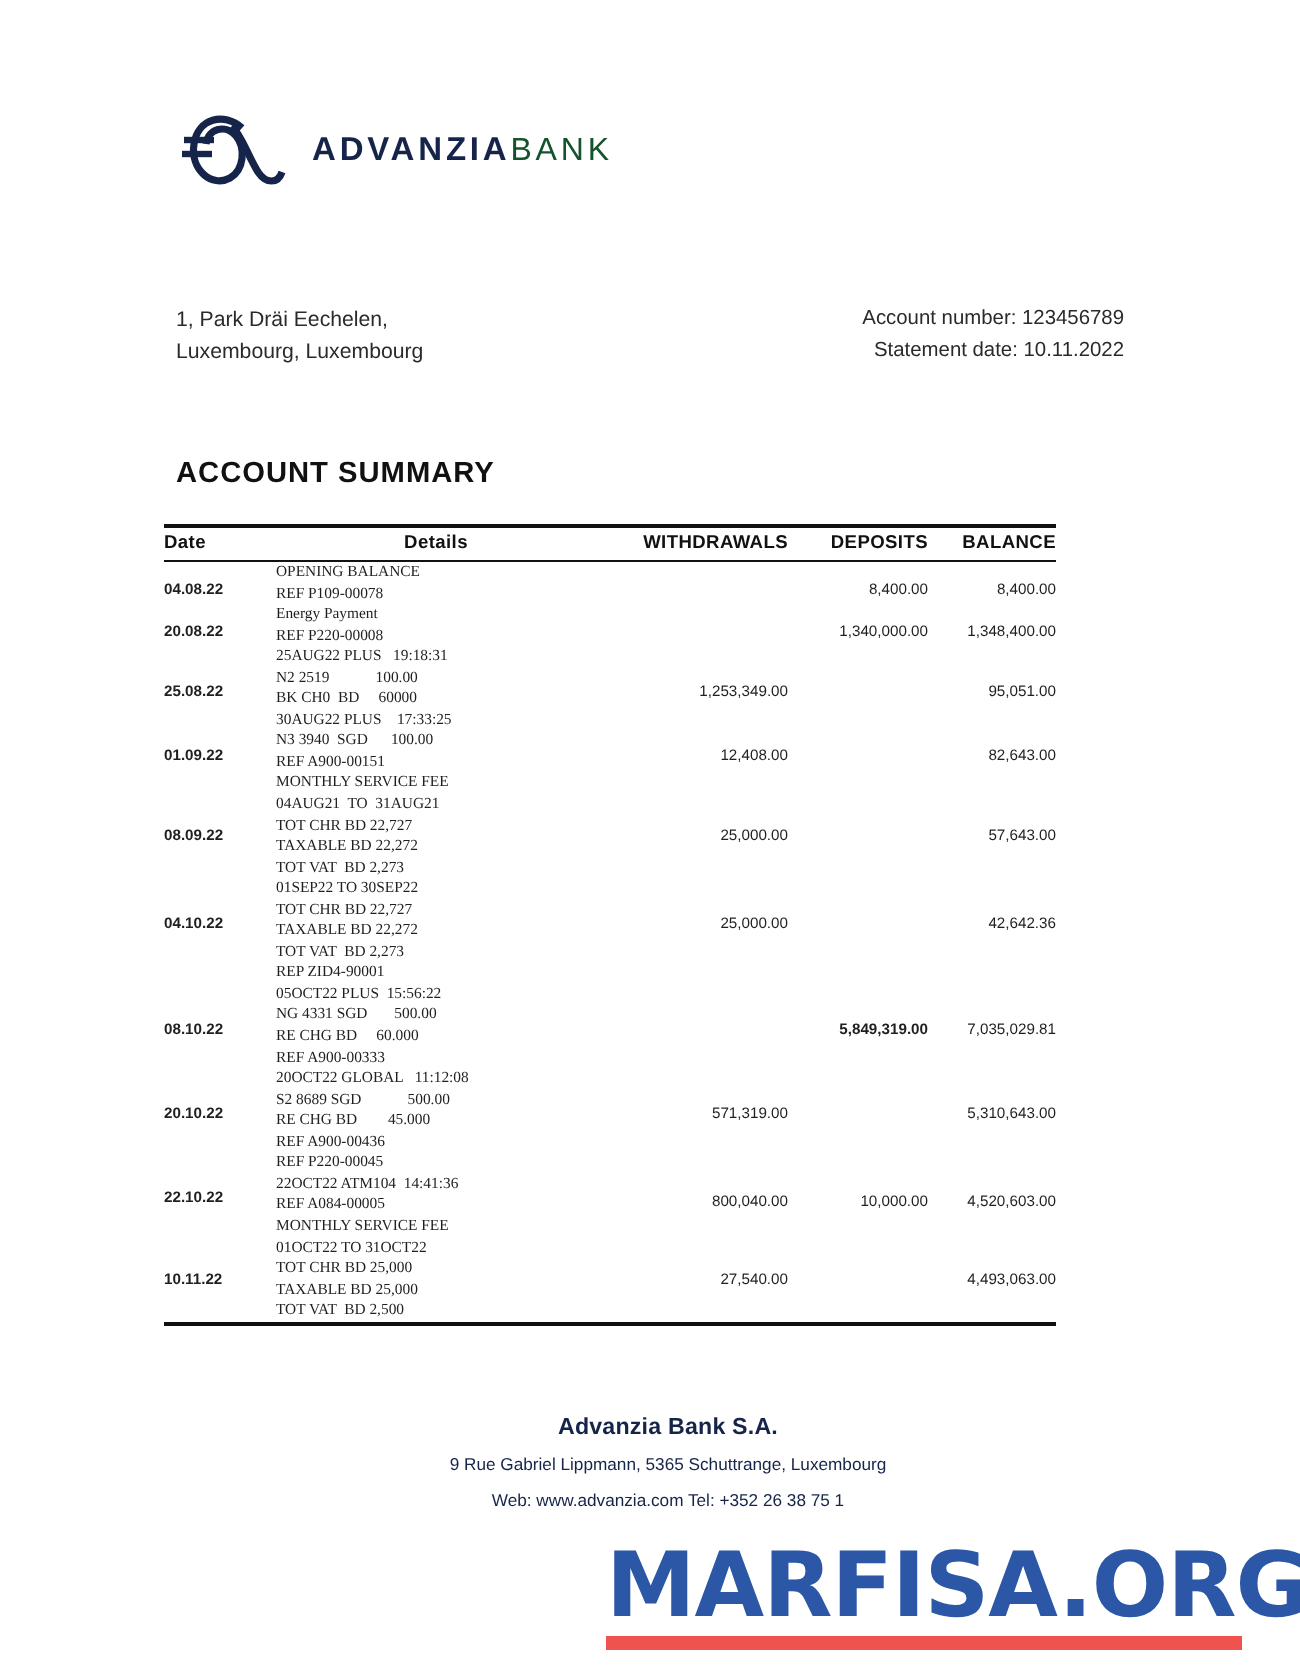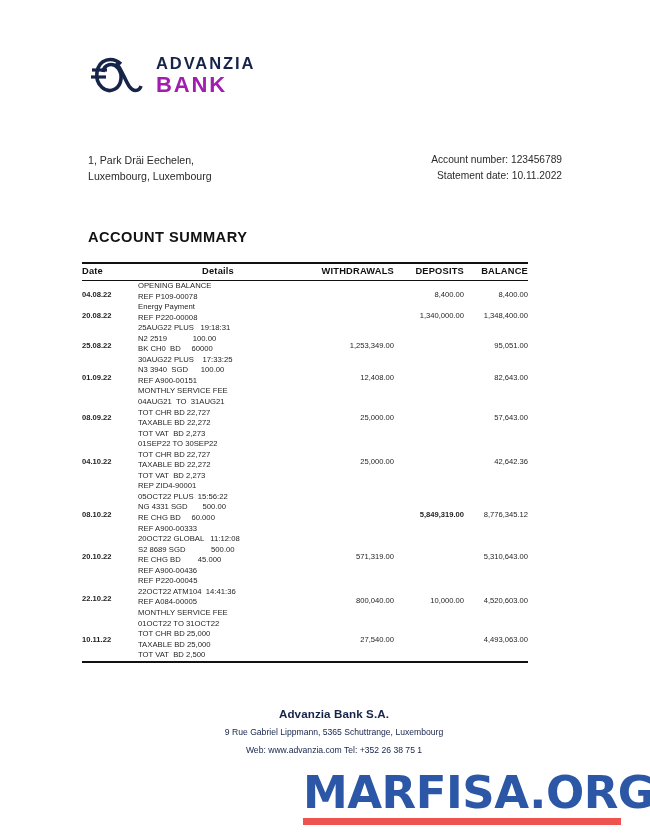--- a/index.html
+++ b/index.html
@@ -27,35 +27,35 @@
     position: absolute;
     left: 88px;
     top: 50px;
     display: flex;
     align-items: center;
     gap: 10px;
   }
   .logo-mark { width: 58px; height: 52px; display: block; }
   .logo-text {
     display: flex;
-    flex-direction: column;
+    flex-direction: row;
     justify-content: center;
     line-height: 1.08;
   }
   .logo-word {
     font-size: 16.5px;
     font-weight: bold;
     letter-spacing: 1.9px;
     color: #16244a;
   }
   .logo-word2 {
-    font-size: 22px;
-    font-weight: bold;
+    font-size: 16px;
+    font-weight: normal;
     letter-spacing: 1.9px;
-    color: #a21caf;
+    color: #14532d;
   }
 
   
   .info-row {
     position: absolute;
     left: 88px;
     right: 88px;
     top: 152px;
     display: flex;
     justify-content: space-between;
@@ -127,21 +127,21 @@
     color: #1f1f1f;
     padding: 0;
   }
   td.c-date {
     font-size: 8.4px;
     font-weight: bold;
     color: #111;
     padding-left: 4px;
     white-space: nowrap;
   }
-  td.c-det { padding-left: 4px; }
+  td.c-det { padding-left: 4px; font-family: Liberation Serif, serif; }
   td.c-num {
     text-align: right;
     font-size: 8.1px;
     color: #1f1f1f;
     white-space: nowrap;
   }
   .det-lines { line-height: 1.37; }
   .det-line { white-space: pre; font-size: 7.7px; }
 
   
@@ -332,21 +332,21 @@
             <td class="c-det">
               <div class="det-lines">
                 <div class="det-line">05OCT22 PLUS  15:56:22</div>
                 <div class="det-line">NG 4331 SGD       500.00</div>
                 <div class="det-line">RE CHG BD     60.000</div>
                 <div class="det-line">REF A900-00333</div>
               </div>
             </td>
             <td class="c-num"><span style="display: inline-block; margin-top: 17.8px;"></span></td>
             <td class="c-num"><span style="display: inline-block; margin-top: 17.8px; font-weight: bold;">5,849,319.00</span></td>
-            <td class="c-num"><span style="display: inline-block; margin-top: 17.8px;">8,776,345.12</span></td>
+            <td class="c-num"><span style="display: inline-block; margin-top: 17.8px;">7,035,029.81</span></td>
           </tr>
           <tr class="txn">
             <td class="c-date"><span style="display: inline-block; margin-top: 17.8px;">20.10.22</span></td>
             <td class="c-det">
               <div class="det-lines">
                 <div class="det-line">20OCT22 GLOBAL   11:12:08</div>
                 <div class="det-line">S2 8689 SGD            500.00</div>
                 <div class="det-line">RE CHG BD        45.000</div>
                 <div class="det-line">REF A900-00436</div>
                 <div class="det-line">REF P220-00045</div>

